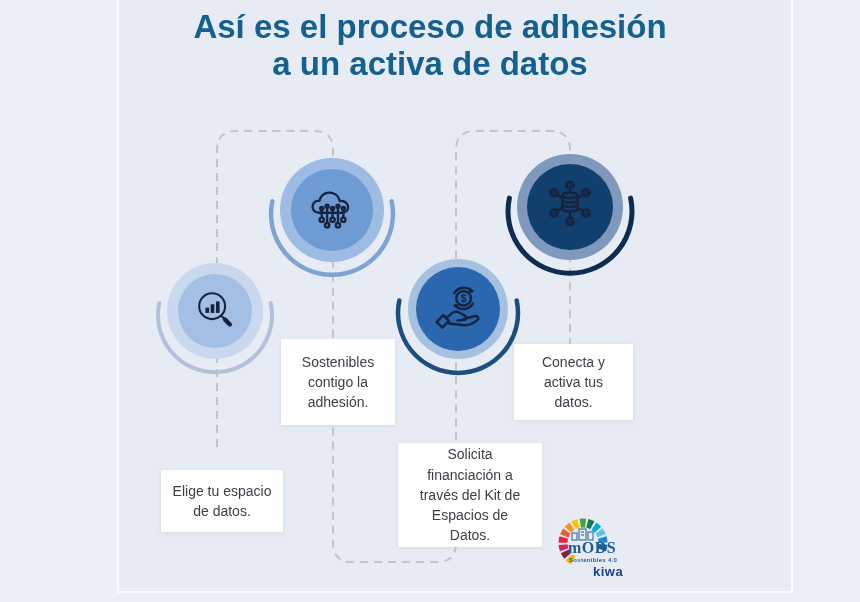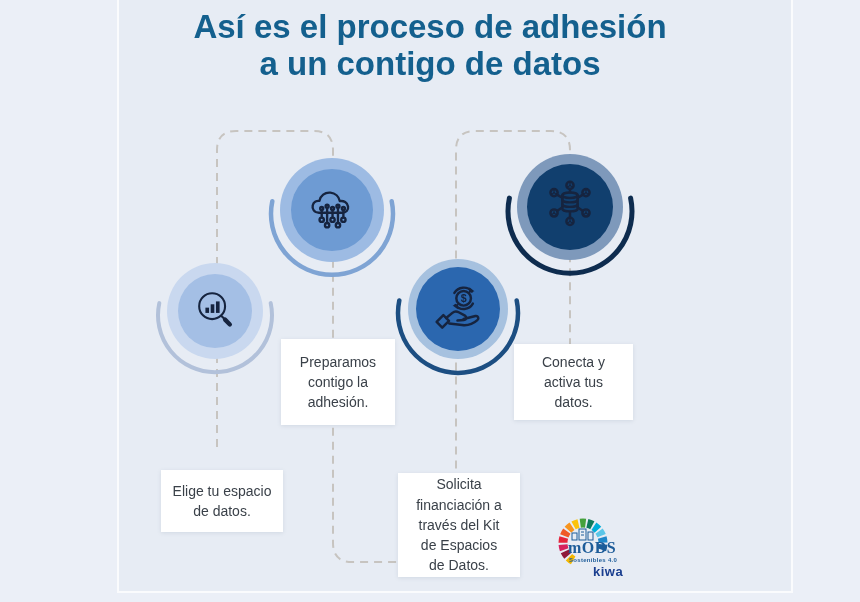--- a/index.html
+++ b/index.html
@@ -20,21 +20,21 @@
   .c3{left:408px;top:259px;width:100px;height:100px;background:#a6c1df;}
   .c3 .step-inner{width:84px;height:84px;background:#2b67af;}
   .c4{left:517px;top:154px;width:106px;height:106px;background:#7e99bb;}
   .c4 .step-inner{width:86px;height:86px;background:#113f6e;}
   .icon{stroke:#16243f;fill:none;stroke-width:2.2;stroke-linecap:round;stroke-linejoin:round;}
   .step-box{position:absolute;background:#ffffff;z-index:3;display:flex;align-items:center;justify-content:center;
             text-align:center;color:#3a4149;font-size:14px;line-height:1.45;
             box-shadow:0 1px 4px rgba(110,125,150,0.18);}
   .b1{left:161px;top:470px;width:122px;height:62px;padding:0 6px;box-sizing:border-box;}
   .b2{left:281px;top:339px;width:114px;height:86px;padding:0 9px;box-sizing:border-box;}
-  .b3{left:398px;top:443px;width:122px;height:104px;padding:0 17px;box-sizing:border-box;margin-top:30px;}
+  .b3{left:398px;top:443px;width:144px;height:104px;padding:0 17px;box-sizing:border-box;}
   .b4{left:514px;top:344px;width:119px;height:76px;padding:0 11px;box-sizing:border-box;}
   .logo{position:absolute;left:556px;top:514px;width:120px;height:80px;z-index:2;}
   .logo-word{position:absolute;left:12px;top:25px;font-family:"Liberation Serif",serif;
              font-weight:bold;font-size:16px;color:#1d5c99;letter-spacing:0.5px;}
   .logo-tag{position:absolute;left:13px;top:43px;font-size:6px;font-weight:bold;color:#1d5c99;letter-spacing:0.3px;}
   .logo-brand{position:absolute;left:37px;top:50px;font-size:13px;font-weight:bold;color:#1a3e8f;letter-spacing:0.5px;}
 </style>
 </head>
 <body>
 
@@ -44,21 +44,21 @@
   <svg id="decor" width="860" height="602">
     <path id="dashed-path" d="M 217 447 L 217 150 Q 217 131 236 131 L 314 131 Q 333 131 333 150 L 333 543 Q 333 562 352 562 L 437 562 Q 456 562 456 543 L 456 150 Q 456 131 475 131 L 551 131 Q 570 131 570 150 L 570 346" fill="none" stroke="#c7c4c0" stroke-width="2" stroke-dasharray="8 6"></path>
     <path d="M 159.3 303.1 A 57 57 0 1 0 270.7 303.1" fill="none" stroke="#b2c1da" stroke-width="4" stroke-linecap="round"></path>
     <path d="M 272.3 201.3 A 61 61 0 1 0 391.7 201.3" fill="none" stroke="#7fa4d4" stroke-width="4.5" stroke-linecap="round"></path>
     <path d="M 399.3 300.5 A 60 60 0 1 0 516.7 300.5" fill="none" stroke="#1c4e82" stroke-width="4.5" stroke-linecap="round"></path>
     <path d="M 509.4 198.1 A 62 62 0 1 0 630.6 198.1" fill="none" stroke="#0e2c4f" stroke-width="5" stroke-linecap="round"></path>
   </svg>
 
   <div class="title">
     <span>Así es el proceso de adhesión</span><br>
-    <span>a un contigo de datos</span>
+    <span>a un activa de datos</span>
   </div>
 
   <div class="step-circle c1">
     <div class="step-inner">
       <svg class="icon" width="46" height="46" viewBox="0 0 48 48">
         <circle cx="21" cy="19" r="13.5"></circle>
         <rect x="14" y="20.5" width="3.8" height="5.5" fill="#16243f" stroke="none"></rect>
         <rect x="19.5" y="17" width="3.8" height="9" fill="#16243f" stroke="none"></rect>
         <rect x="25" y="14" width="3.8" height="12" fill="#16243f" stroke="none"></rect>
         <line x1="31" y1="29.5" x2="35" y2="33.5"></line>
@@ -146,21 +146,21 @@
             <line x1="24" y1="36.8" x2="25.6" y2="38"></line>
         </g>
       </svg>
     </div>
   </div>
 
   <div class="step-box b1">
     <span>Elige tu espacio de datos.</span>
   </div>
   <div class="step-box b2">
-    <span>Preparamos contigo la adhesión.</span>
+    <span>Sostenibles contigo la adhesión.</span>
   </div>
   <div class="step-box b3">
     <span>Solicita financiación a través del Kit de Espacios de Datos.</span>
   </div>
   <div class="step-box b4">
     <span>Conecta y activa tus datos.</span>
   </div>
 
   <div class="logo">
     <svg width="62" height="62" viewBox="0 0 62 62">

